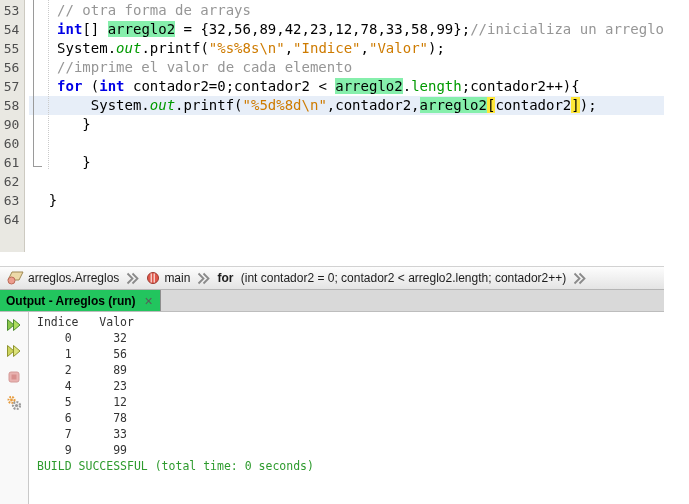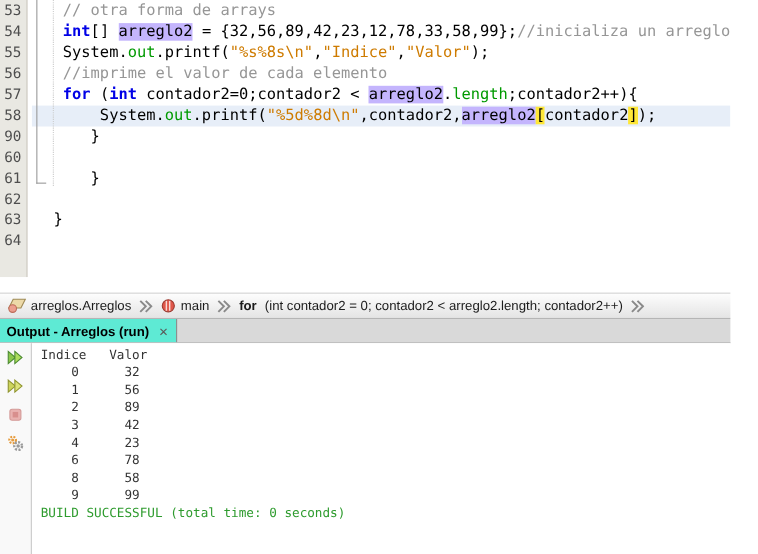--- a/index.html
+++ b/index.html
@@ -22,40 +22,40 @@
   .current-line-highlight { position:absolute; left:29px; right:0; top:96px; height:19px;
                             background:#e7eef8; z-index:0; }
   .code-rows { flex:1; padding-top:1px; position:relative; z-index:2; }
   .code-line { height:19px; font:14px/19px "DejaVu Sans Mono", monospace;
                white-space:pre; color:#000; }
   .tk-plain   { color:#000000; }
   .tk-keyword { color:#0000e6; font-weight:bold;text-align:right; }
   .tk-comment { color:#969696; }
   .tk-string  { color:#ce7b00; }
   .tk-field   { color:#009a00; }
-  .tk-field-static { color:#009a00; }
-  .tk-occurrence { color:#000; background:#c4b5fd; }
+  .tk-field-static { color:#009a00; font-style:italic; }
+  .tk-occurrence { color:#000; background:#86efac; }
   .tk-brace   { color:#000; background:#ffe737; }
 
   
   .hscroll-strip { height:14px; background:#ffffff; }
 
   
   .breadcrumb { height:24px; background:linear-gradient(#fdfdfd,#e4e4e4);
                 border-top:1px solid #d2d2d2; border-bottom:1px solid #b5b5b5;
                 display:flex; align-items:center; padding-left:7px;
                 font-size:12px; color:#1c1c1c; }
   .bc-item { display:inline-flex; align-items:center; gap:4px; white-space:pre; }
   .bc-item b { font-weight:bold; }
   .bc-chev { display:inline-flex; margin:0 7px; }
 
   
   .tabbar { height:22px; background:#d9d9d9; display:flex; align-items:stretch;
             border-bottom:1px solid #bdbdbd; }
-  .tab { background:#5eead4; border-right:1px solid #8e8e8e;
+  .tab { background:#22c55e; border-right:1px solid #8e8e8e;
          display:flex; align-items:center; padding:0 7px 0 6px;
          font-size:12px; font-weight:bold; color:#000; }
   .tab .close { font-weight:normal; color:#5a5a5a; font-size:14px; margin-left:9px;
                 line-height:14px; cursor:default; }
 
   
   .output { display:flex; height:192px; background:#fff; }
   .output-toolbar { width:29px; background:#f9f9f9; border-right:1px solid #c9c9c9;
                     padding-top:3px; display:flex; flex-direction:column; align-items:center; }
   .tool-btn { width:22px; height:20px; margin-bottom:6px; display:flex;
@@ -178,22 +178,22 @@
     <circle cx="10.5" cy="10.5" r="3.5" fill="none" stroke="#9a9a9a" stroke-width="2.2" stroke-dasharray="1.9 1.3"></circle>
     <circle cx="10.5" cy="10.5" r="1.6" fill="#9a9a9a"></circle>
   </svg>
 </div>
       </div>
     <div class="output-console">
         <div class="out-line">Indice   Valor</div>
         <div class="out-line">    0      32</div>
         <div class="out-line">    1      56</div>
         <div class="out-line">    2      89</div>
-        <div class="out-line">    3      42</div>
         <div class="out-line">    4      23</div>
+        <div class="out-line">    5      12</div>
         <div class="out-line">    6      78</div>
-        <div class="out-line">    8      58</div>
+        <div class="out-line">    7      33</div>
         <div class="out-line">    9      99</div>
         <div class="out-line success">BUILD SUCCESSFUL (total time: 0 seconds)</div>
       </div>
   </div>
 
 </div>
 
 </body></html>

